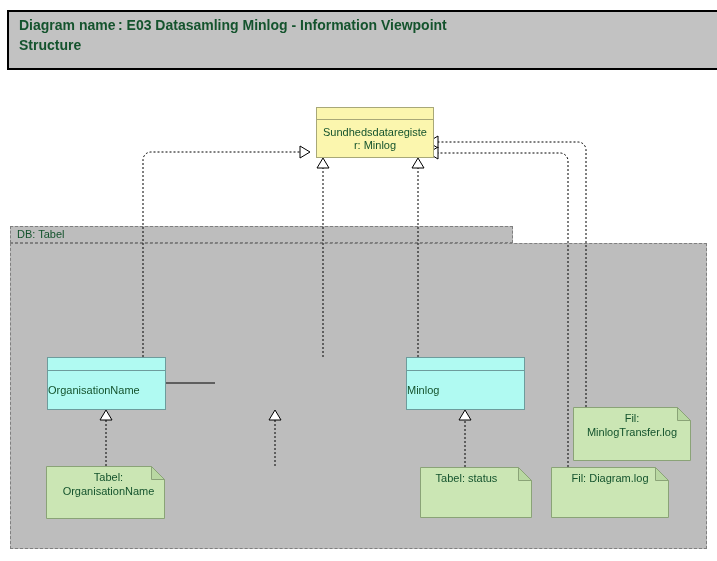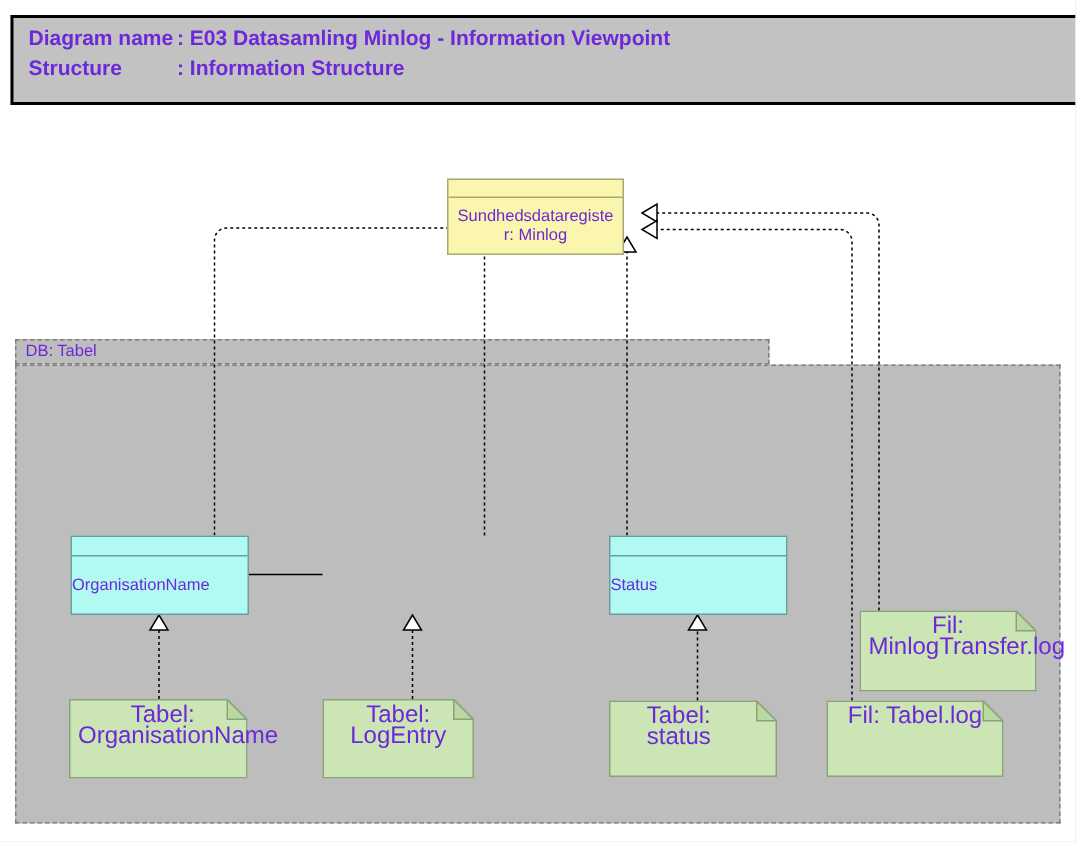--- a/index.html
+++ b/index.html
@@ -1,64 +1,64 @@
 <!DOCTYPE html>
 <html style="--header-gray: #c2c2c2; --group-fill: #bdbdbd; --group-border: #7f7f7f; --yellow-fill: #fbf6ae; --yellow-border: #a8a878; --cyan-fill: #b0faf2; --cyan-border: #6d9c9c; --green-fill: #cbe6b4; --green-fold: #b9d8a2; --green-border: #8aa377; --line: #000000;"><head>
 <meta charset="utf-8">
 <style>
   html,body{margin:0;padding:0;background:#fff;}
   .canvas{position:relative;width:717px;height:561px;background:#ffffff;overflow:hidden;
-          font-family:"Liberation Sans",sans-serif;color:#6d28d9;}
+          font-family:"Liberation Sans",sans-serif;color:#14532d;}
 
   
   .title-block{position:absolute;left:7px;top:10px;width:700px;height:53px;
                background:var(--header-gray);border:2px solid #000;padding:3px 0 0 10px;}
   .t-row{display:flex;font-weight:bold;font-size:14px;line-height:20px;white-space:pre;}
   .t-label{width:99px;flex:0 0 99px;}
 
   
   .group-tab{position:absolute;left:10px;top:226px;width:495px;height:15px;
              background:var(--group-fill);border:1px dashed var(--group-border);
              font-size:11px;line-height:15px;padding-left:6px;box-sizing:content-box;}
   .group-body{position:absolute;left:10px;top:243px;width:695px;height:304px;
               background:var(--group-fill);border:1px dashed var(--group-border);}
 
   
   .wires{position:absolute;left:0;top:0;pointer-events:none;}
 
   
-  .component{position:absolute;left:298px;top:107px;width:116px;height:49px;
-             background:var(--yellow-fill);border:1px solid var(--yellow-border);margin-top:12px;}
+  .component{position:absolute;left:316px;top:107px;width:116px;height:49px;
+             background:var(--yellow-fill);border:1px solid var(--yellow-border);}
   .component-strip{height:11px;border-bottom:1px solid var(--yellow-border);}
   .component-body{height:37px;display:flex;flex-direction:column;justify-content:center;
                   align-items:center;font-size:11px;line-height:13px;text-align:center;}
 
   
   .entity{position:absolute;background:var(--cyan-fill);border:1px solid var(--cyan-border);}
   .entity-strip{height:12px;border-bottom:1px solid var(--cyan-border);}
   .entity-body{display:flex;align-items:center;height:38px;
                font-size:11px;}
 
   
   .note{position:absolute;}
   .note svg{position:absolute;left:0;top:0;}
   .note-text{position:absolute;left:0;top:4px;width:100%;text-align:center;
-             font-size:16px;line-height:14px;padding:0 6px;box-sizing:border-box;}
+             font-size:11px;line-height:14px;padding:0 6px;box-sizing:border-box;}
 </style>
 </head>
 <body>
 
 <div class="canvas">
 
   <div class="title-block">
     <div class="t-row">
       <span class="t-label">Diagram name</span><span class="t-value">: E03 Datasamling Minlog - Information Viewpoint</span>
     </div>
     <div class="t-row">
-      <span class="t-label">Structure</span><span class="t-value">: Information Structure</span>
+      <span class="t-label">Structure</span>
     </div>
   </div>
 
   <div class="group-tab">
     <span>DB: Tabel</span>
   </div>
   <div class="group-body"></div>
 
   <svg class="wires" width="717" height="561">
     <g stroke="#000" fill="none" stroke-width="1">
@@ -101,54 +101,47 @@
 
   <div class="entity" style="left:47px;top:357px;width:117px;height:51px">
     <div class="entity-strip"></div>
     <div class="entity-body">
         <span>OrganisationName</span>
       </div>
   </div>
   <div class="entity" style="left:406px;top:357px;width:117px;height:51px">
     <div class="entity-strip"></div>
     <div class="entity-body">
-        <span>Status</span>
+        <span>Minlog</span>
       </div>
   </div>
 
   <div class="note" style="left:46px;top:466px;width:125px;height:53px">
     <svg width="119" height="53">
       <polygon points="0.5,0.5 105.5,0.5 118.5,13.5 118.5,52.5 0.5,52.5" fill="var(--green-fill)" stroke="var(--green-border)"></polygon>
       <polygon points="105.5,0.5 118.5,13.5 105.5,13.5" fill="var(--green-fold)" stroke="var(--green-border)"></polygon>
     </svg>
     <span class="note-text">Tabel: OrganisationName</span>
   </div>
 
-  <div class="note" style="left:215px;top:466px;width:101px;height:53px">
-    <svg width="101" height="53">
-      <polygon points="0.5,0.5 87.5,0.5 100.5,13.5 100.5,52.5 0.5,52.5" fill="var(--green-fill)" stroke="var(--green-border)"></polygon>
-      <polygon points="87.5,0.5 100.5,13.5 87.5,13.5" fill="var(--green-fold)" stroke="var(--green-border)"></polygon>
-    </svg>
-    <span class="note-text">Tabel: LogEntry</span>
-  </div>
 
-  <div class="note" style="left:406px;top:467px;width:93px;height:51px">
+  <div class="note" style="left:420px;top:467px;width:93px;height:51px">
     <svg width="112" height="51">
       <polygon points="0.5,0.5 98.5,0.5 111.5,13.5 111.5,50.5 0.5,50.5" fill="var(--green-fill)" stroke="var(--green-border)"></polygon>
       <polygon points="98.5,0.5 111.5,13.5 98.5,13.5" fill="var(--green-fold)" stroke="var(--green-border)"></polygon>
     </svg>
     <span class="note-text">Tabel: status</span>
   </div>
 
   <div class="note" style="left:551px;top:467px;width:118px;height:51px">
     <svg width="118" height="51">
       <polygon points="0.5,0.5 104.5,0.5 117.5,13.5 117.5,50.5 0.5,50.5" fill="var(--green-fill)" stroke="var(--green-border)"></polygon>
       <polygon points="104.5,0.5 117.5,13.5 104.5,13.5" fill="var(--green-fold)" stroke="var(--green-border)"></polygon>
     </svg>
-    <span class="note-text">Fil: Tabel.log</span>
+    <span class="note-text">Fil: Diagram.log</span>
   </div>
 
   <div class="note" style="left:573px;top:407px;width:118px;height:54px">
     <svg width="118" height="54">
       <polygon points="0.5,0.5 104.5,0.5 117.5,13.5 117.5,53.5 0.5,53.5" fill="var(--green-fill)" stroke="var(--green-border)"></polygon>
       <polygon points="104.5,0.5 117.5,13.5 104.5,13.5" fill="var(--green-fold)" stroke="var(--green-border)"></polygon>
     </svg>
     <span class="note-text">Fil: MinlogTransfer.log</span>
   </div>
 

